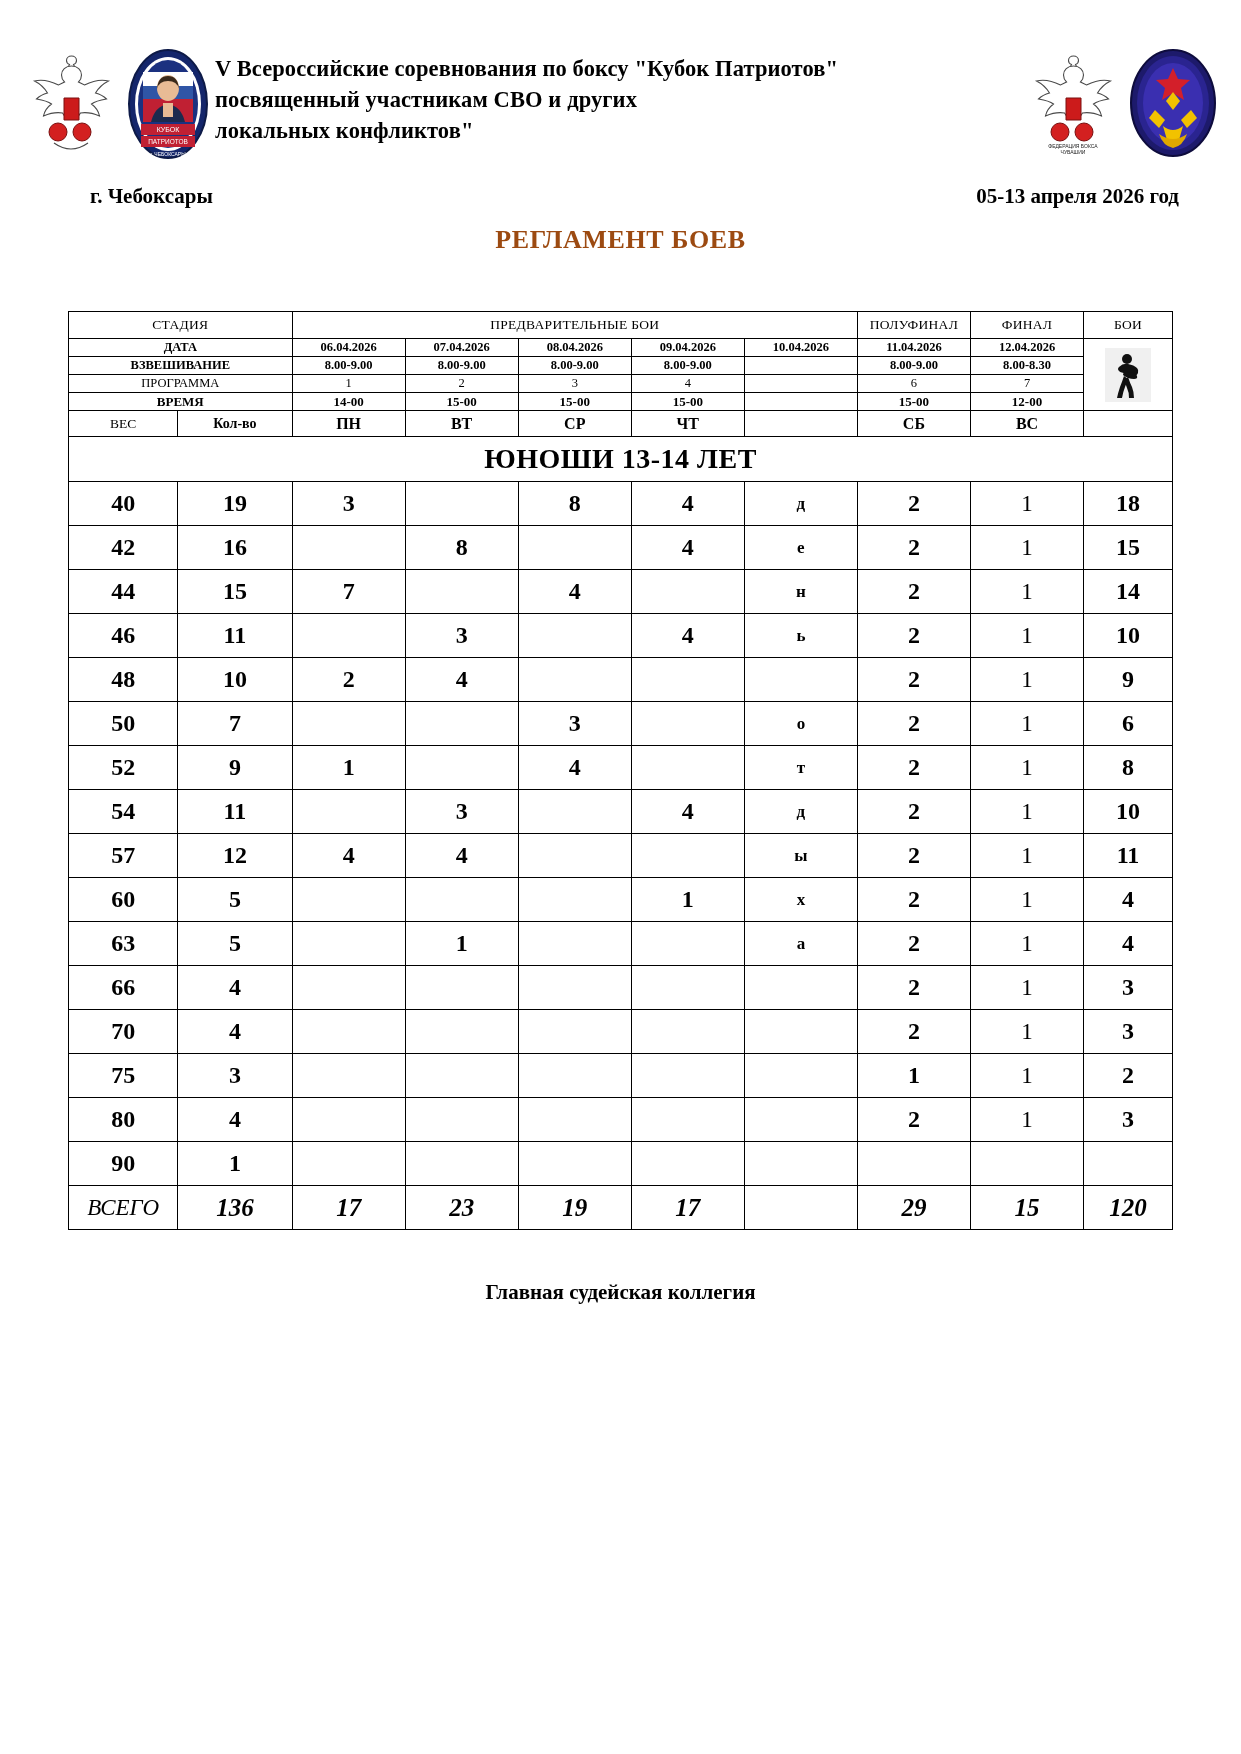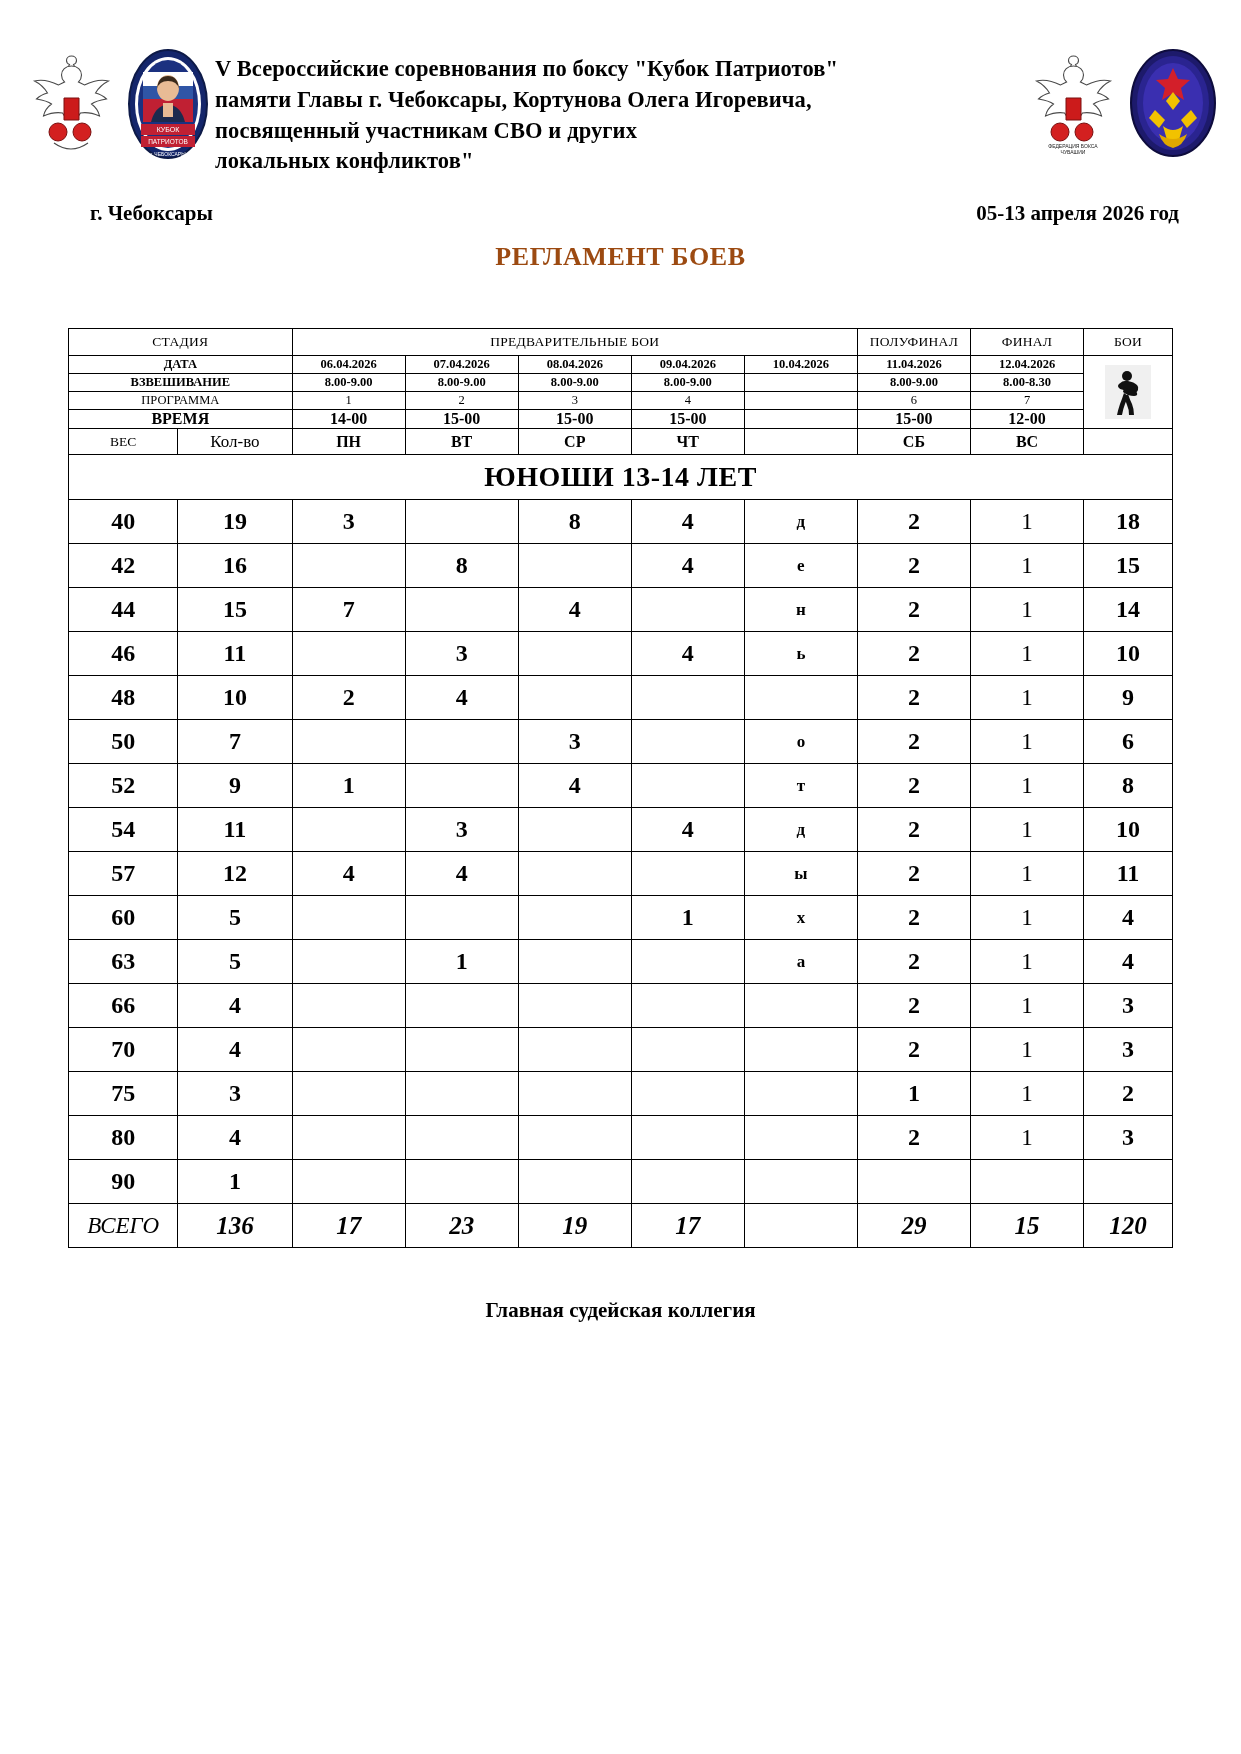--- a/index.html
+++ b/index.html
@@ -99,25 +99,25 @@
   
   col.c-weight  { width: 8.6%;  }
   col.c-count   { width: 9.0%;  }
   col.c-day     { width: 8.9%;  }
   col.c-bouts   { width: 7.0%;  }
 
   tr.r-stage td   { height: 26px; font-size: 13.5px; letter-spacing: .3px; }
   tr.r-date td    { height: 17px; font-size: 12.5px; font-weight: bold; }
   tr.r-weigh td   { height: 17px; font-size: 12.5px; font-weight: bold; margin-top: 7px; }
   tr.r-prog td    { height: 17px; font-size: 12.5px; }
-  tr.r-time td    { height: 17px; font-size: 16px; font-weight: bold; text-align: center; }
+  tr.r-time td    { height: 17px; font-size: 13px; font-weight: bold; text-align: center; }
   tr.r-abbr td    { height: 25px; font-size: 16px; font-weight: bold; }
   tr.r-abbr td.lbl-weight,
   tr.r-abbr td.lbl-count { font-weight: normal; font-size: 13.5px; }
-  tr.r-abbr td.lbl-count { font-size: 17px; }
+  tr.r-abbr td.lbl-count { font-size: 14px; font-weight: bold; }
 
   tr.r-cat td {
     height: 44px;
     font-size: 28px;
     font-weight: bold;
     letter-spacing: .5px;
   }
   tr.r-data td {
     height: 43px;
     font-size: 24px;
@@ -197,21 +197,20 @@
         <rect x="14" y="76" width="54" height="11" fill="#c02033"></rect>
         <text x="41" y="84" font-size="7" fill="#ffffff" text-anchor="middle" font-family="Liberation Sans, sans-serif">КУБОК</text>
         <rect x="14" y="88" width="54" height="11" fill="#c02033"></rect>
         <text x="41" y="96" font-size="6.5" fill="#ffffff" text-anchor="middle" font-family="Liberation Sans, sans-serif">ПАТРИОТОВ</text>
         <text x="41" y="108" font-size="5" fill="#ffffff" text-anchor="middle" font-family="Liberation Sans, sans-serif">г. ЧЕБОКСАРЫ</text>
       </svg>
     </div>
 
     <div class="title-block">
       <div class="title-line">V Всероссийские соревнования по боксу "Кубок Патриотов"</div>
-      <div class="title-line">памяти Главы г. Чебоксары, Кортунова Олега Игоревича,</div>
       <div class="title-line">посвященный участникам СВО и других</div>
       <div class="title-line">локальных конфликтов"</div>
     </div>
 
     <div class="logo-group">
 
       <svg class="logo" width="95" height="110" viewBox="0 0 95 110">
         <g stroke="#4a4a4a" stroke-width="1.1" fill="#ffffff">
           <path d="M47.5 8 c-3 0-5 2-5 4.5 0 2 1.2 3.4 3 4 l-1 2 h6 l-1-2 c1.8-.6 3-2 3-4 C52.5 10 50.5 8 47.5 8z"></path>
           <path d="M47.5 18 c-6 0-10 4-10 9 0 3 1 5 3 7 l-6 3 c-8-4-16-6-24-4 6 3 10 7 13 12 -4 1-8 3-11 6 6 1 11 2 15 5 -4 3-7 7-8 12 7-3 13-4 19-3 l4 6 h10 l4-6 c6-1 12 0 19 3 -1-5-4-9-8-12 4-3 9-4 15-5 -3-3-7-5-11-6 3-5 7-9 13-12 -8-2-16 0-24 4 l-6-3 c2-2 3-4 3-7 0-5-4-9-10-9z"></path>

